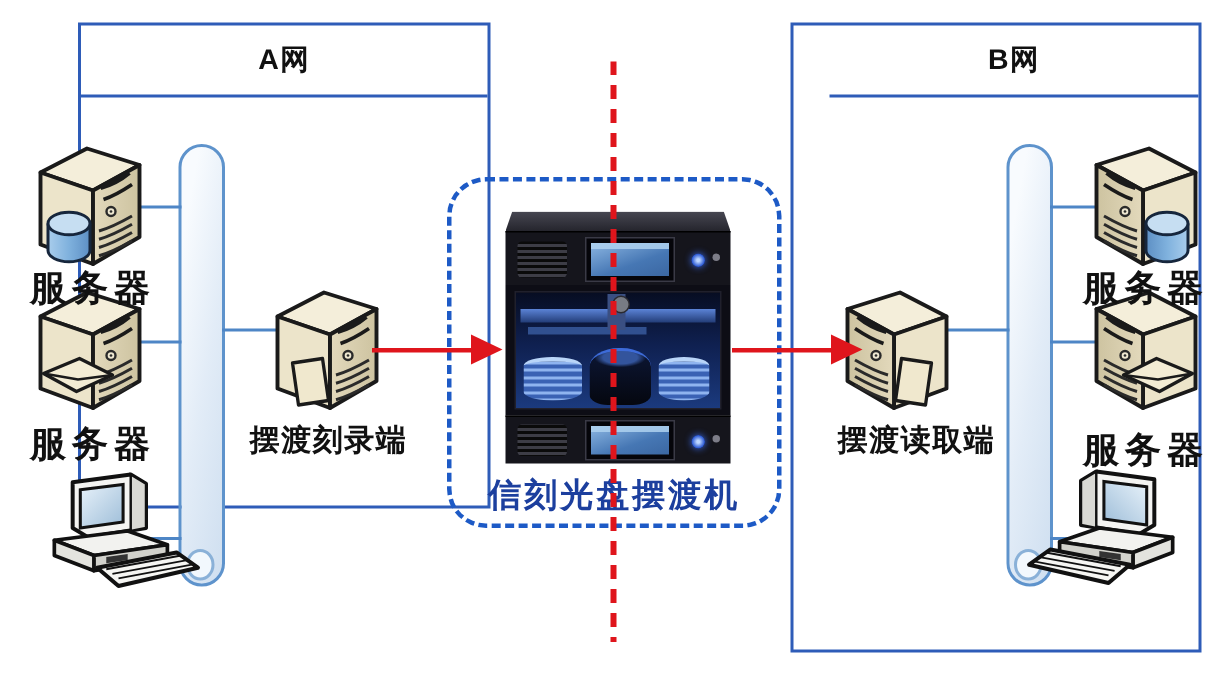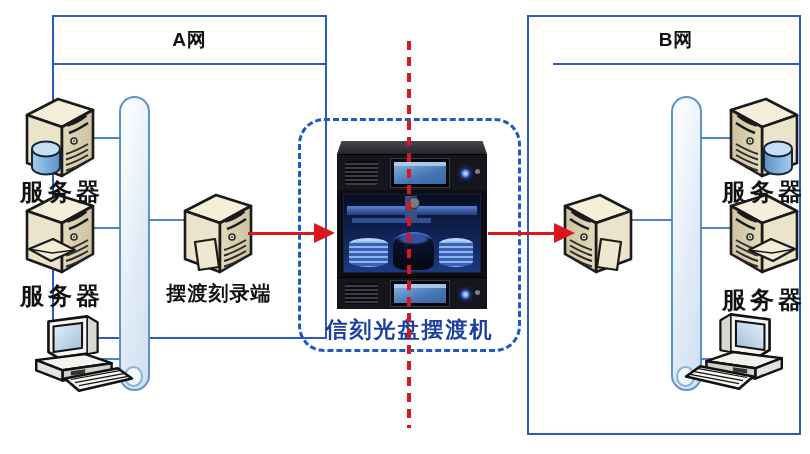--- a/index.html
+++ b/index.html
@@ -196,20 +196,21 @@
     <use href="#icon-server-body"></use>
       <use href="#icon-env"></use>
   </svg>
   <svg class="icon mirror" style="left:684px;top:306px;width:110px;height:88px;" viewBox="0 0 108 84">
     <use href="#icon-pc"></use>
   </svg>
 
   <div class="lbl lbl-server" style="left:16px;top:176px;width:92px;">服务器</div>
   <div class="lbl lbl-server" style="left:16px;top:280px;width:92px;">服务器</div>
   <div class="lbl lbl-ferry" style="left:156px;top:280px;width:126px;">摆渡刻录端</div>
+  <div class="lbl lbl-ferry" style="left:548px;top:280px;width:126px;">摆渡读取端</div>
   <div class="lbl lbl-server" style="left:718px;top:176px;width:92px;">服务器</div>
   <div class="lbl lbl-server" style="left:718px;top:284px;width:92px;">服务器</div>
 
   <div class="dashed-zone"></div>
 
   <div class="machine">
     <div class="m-lid"></div>
     <div class="m-panel top">
       <div class="m-vent"></div>
       <div class="m-screen">

